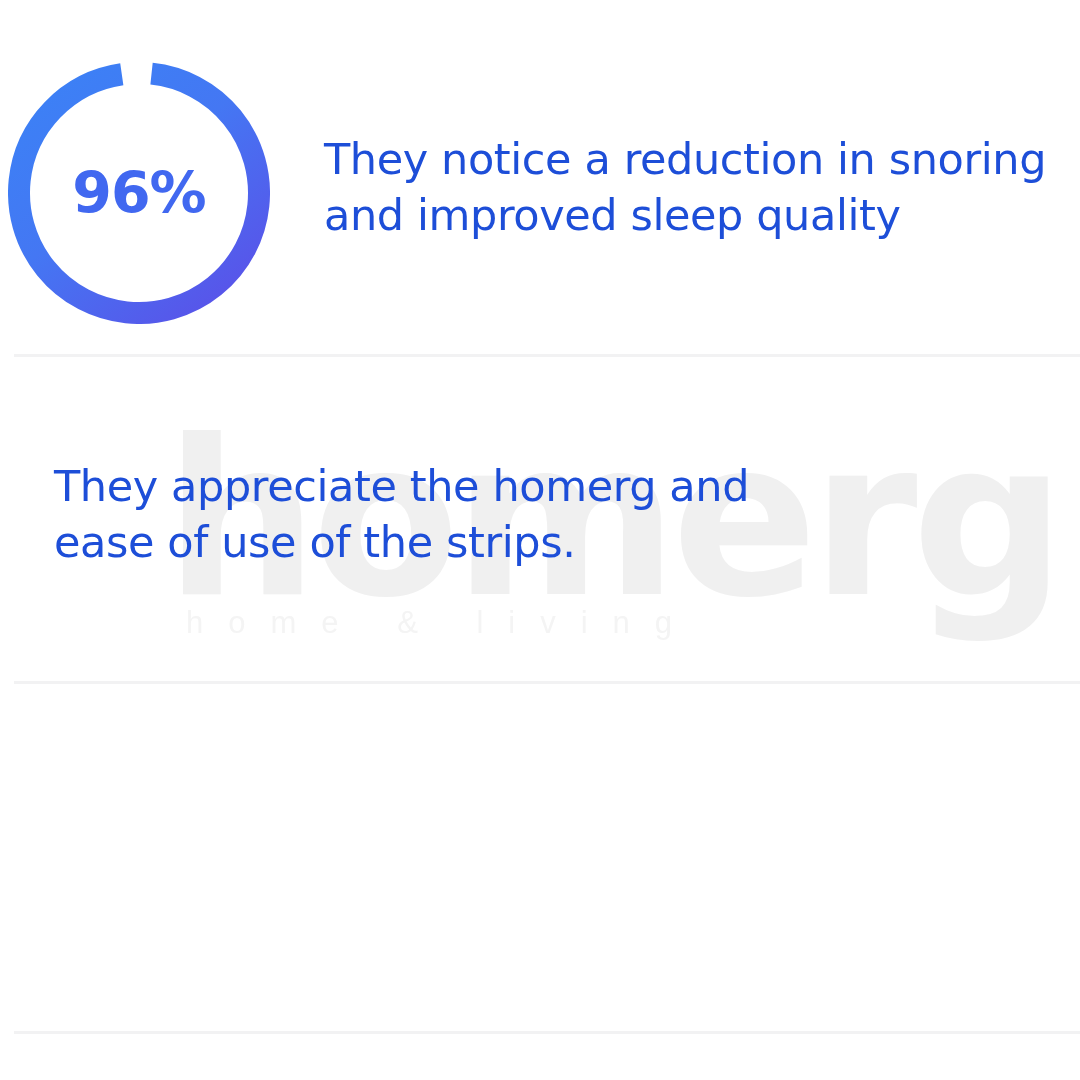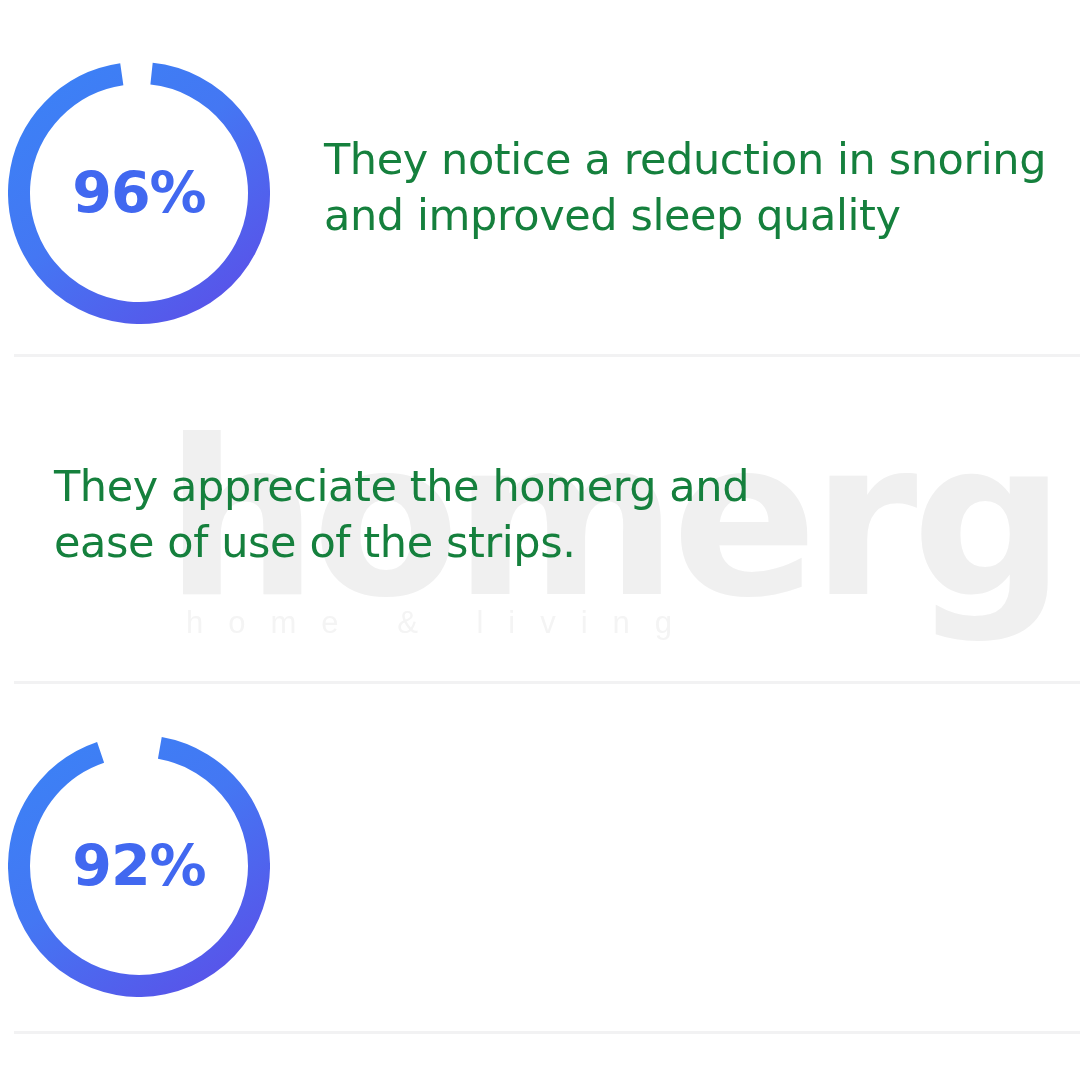--- a/index.html
+++ b/index.html
@@ -95,21 +95,21 @@
     letter-spacing: -1px;
     color: #4168f0;
     font-family: "DejaVu Sans", sans-serif;
   }
 
   .stat-text {
     margin-left: 54px;
     max-width: 740px;
     font-size: 43px;
     line-height: 1.28;
-    color: #15803d;
+    color: #1d4ed8;
     font-weight: 400;
     letter-spacing: -0.4px;
     white-space: pre-line;
     font-family: "DejaVu Sans", sans-serif;
   }
 
   
   .divider {
     position: absolute;
     left: 14px;
@@ -149,32 +149,19 @@
     <div class="stat-text">They notice a reduction in snoring
 and improved sleep quality</div>
   </div>
 
   <div class="stat-row r1">
     <div class="stat-text">They appreciate the homerg and
 ease of use of the strips.</div>
   </div>
 
   <div class="stat-row r2">
-    <div class="ring-wrap">
-      <svg class="ring-svg" viewBox="0 0 262 262">
-        <defs>
-          <linearGradient id="g2" x1="1" y1="0.05" x2="0.05" y2="1">
-            <stop offset="0%" stop-color="#3b82f6"></stop>
-            <stop offset="45%" stop-color="#4477f3"></stop>
-            <stop offset="100%" stop-color="#5b4fe8"></stop>
-          </linearGradient>
-        </defs>
-        <circle class="ring-arc" cx="131" cy="131" r="120" fill="none" stroke="url(#g2)" stroke-width="22" stroke-linecap="butt" transform="rotate(-80 131 131)" stroke-dasharray="693.6636579126263 60.31857894892403"></circle>
-      </svg>
-      <div class="ring-value">92%</div>
-    </div>
   </div>
 
 </div>
 
 <div class="divider d0"></div>
 <div class="divider d1"></div>
 <div class="divider d2"></div>
 
 </body></html>

